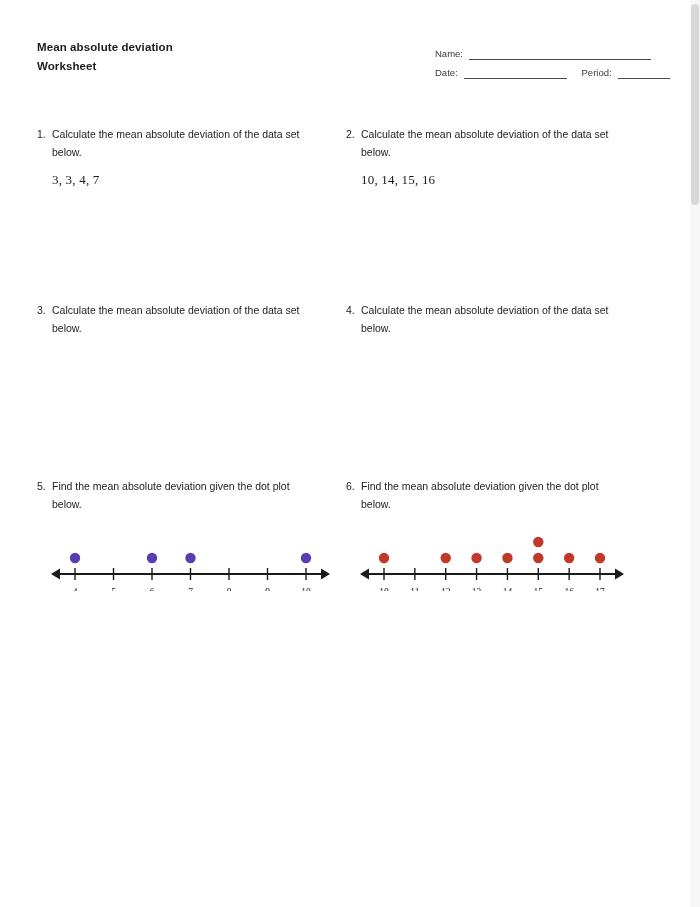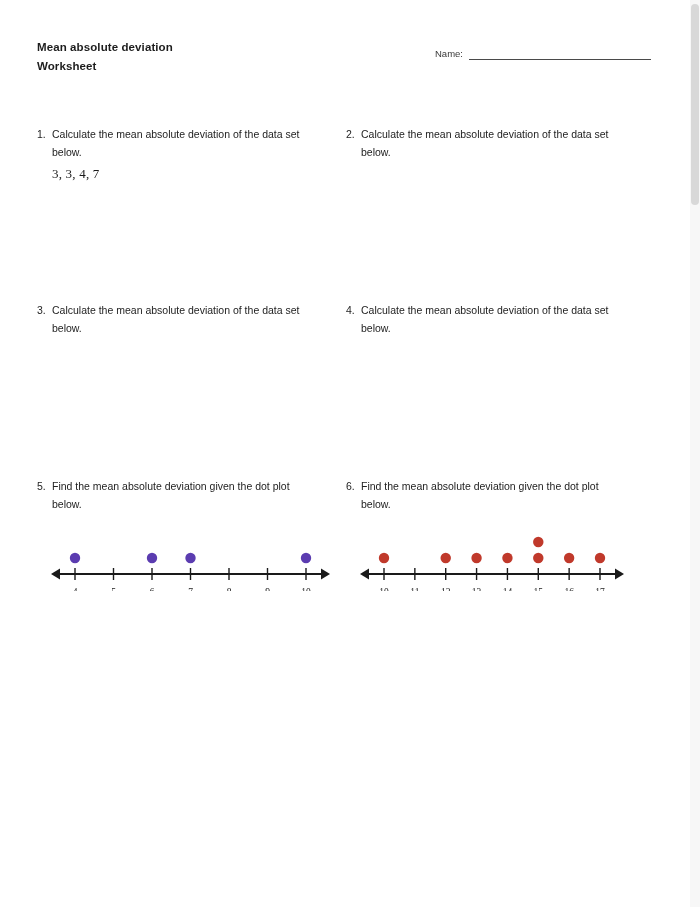--- a/index.html
+++ b/index.html
@@ -100,21 +100,21 @@
   }
   .qnum {
     width: 15px;
     flex: 0 0 15px;
     text-align: left;
   }
   .qtext {
     flex: 1;
   }
   .qdata {
-    margin-top: 5px;
+    margin-top: 11px;
     margin-left: 15px;
     font-family: "Liberation Serif", serif;
     font-size: 13px;
     color: #1a1a1a;
     letter-spacing: 0.2px;
   }
 
   
   .plotwrap {
     margin-top: 16px;
@@ -166,38 +166,46 @@
 
   <div class="header">
     <div class="doc-title"><span>Mean absolute deviation</span>
 <span>Worksheet</span></div>
 
     <div class="idblock">
       <div class="idrow">
         <span class="idlabel">Name:</span>
         <span class="idrule rule-name"></span>
       </div>
+      <div class="idrow">
+        <span class="idlabel">Date:</span>
+        <span class="idrule rule-date"></span>
+        <span class="id-gap"></span>
+        <span class="idlabel">Period:</span>
+        <span class="idrule rule-period"></span>
+      </div>
     </div>
   </div>
 
   <div class="qgrid">
 
     <div class="qrow qrow-1">
       <div class="qcell">
         <div class="qline">
           <span class="qnum">1.</span>
           <span class="qtext">Calculate the mean absolute deviation of the data set below.</span>
         </div>
         <div class="qdata">3, 3, 4, 7</div>
       </div>
       <div class="qcell">
         <div class="qline">
           <span class="qnum">2.</span>
           <span class="qtext">Calculate the mean absolute deviation of the data set below.</span>
         </div>
+        <div class="qdata">10, 14, 15, 16</div>
       </div>
     </div>
 
     <div class="qrow qrow-2">
       <div class="qcell">
         <div class="qline">
           <span class="qnum">3.</span>
           <span class="qtext">Calculate the mean absolute deviation of the data set below.</span>
         </div>
       </div>

